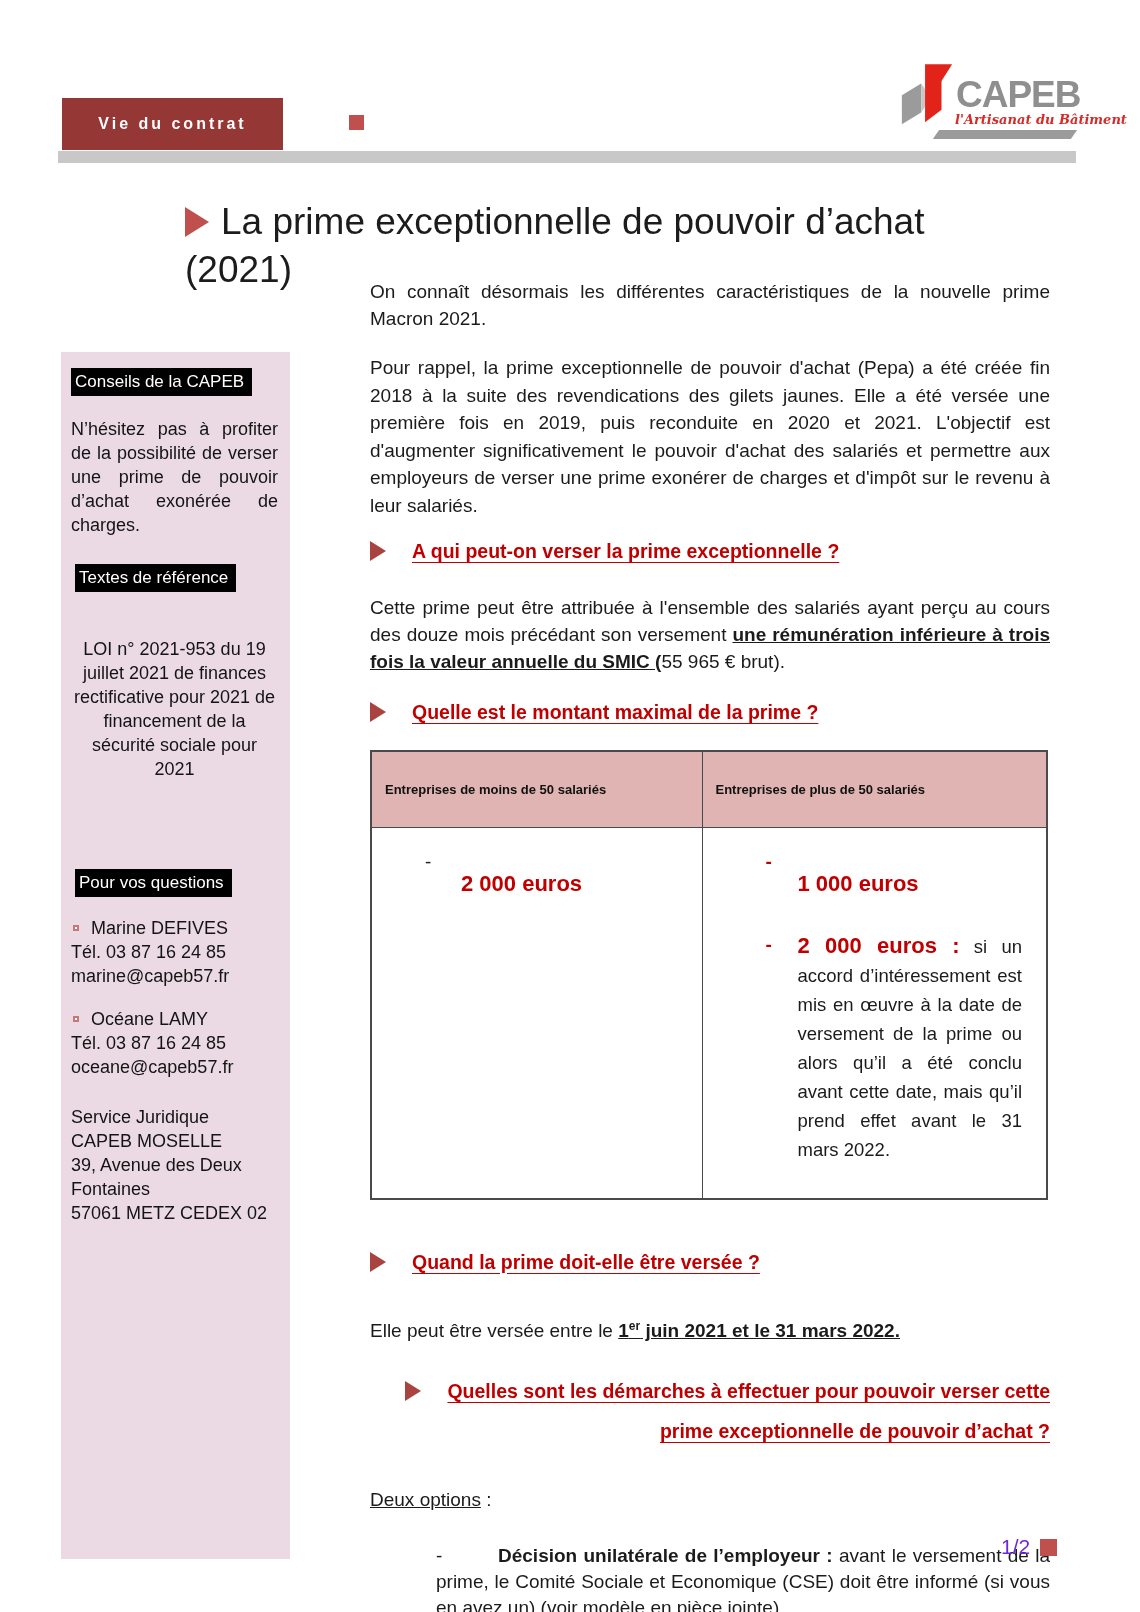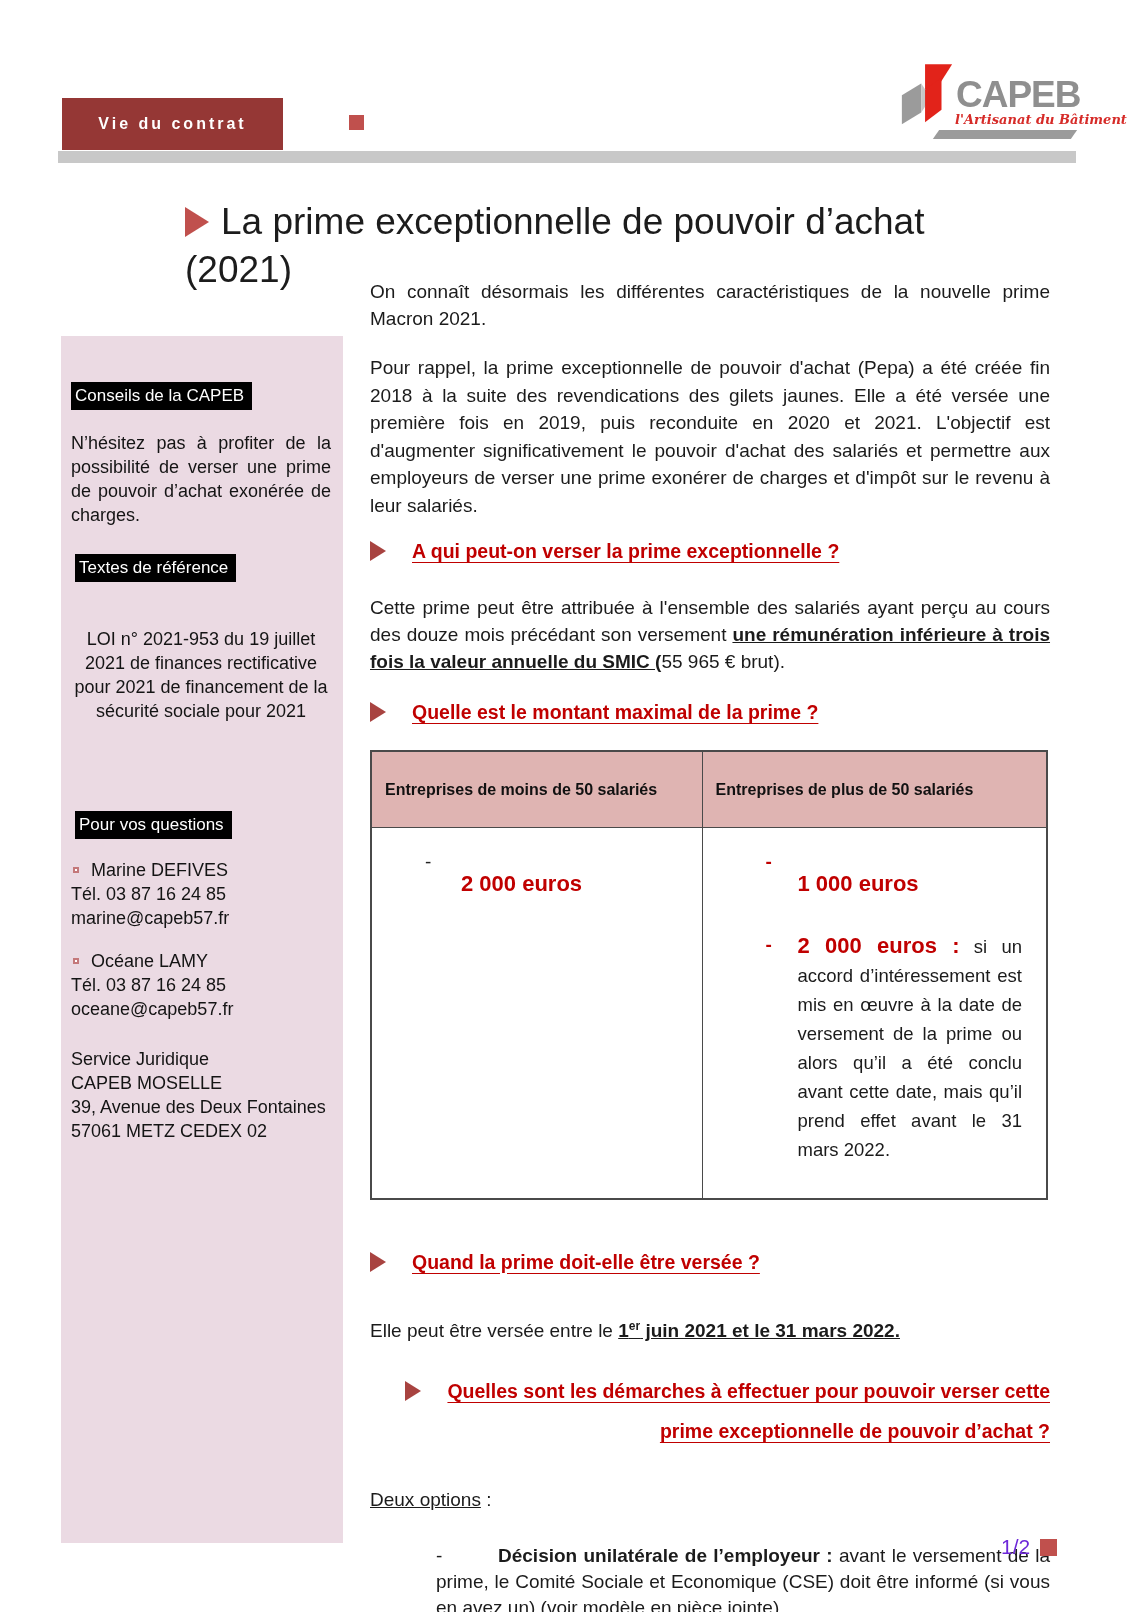--- a/index.html
+++ b/index.html
@@ -36,22 +36,22 @@
 
   
   .title-block{position:absolute;left:185px;top:198px;width:830px;font-size:37px;color:#1C1C1C;line-height:48px;}
   .tri{display:inline-block;width:0;height:0;border-style:solid;}
   .tri-title{border-width:15px 0 15px 24px;border-color:transparent transparent transparent var(--accent-red);
     margin-right:12px;vertical-align:-3px;}
   .tri-h{border-width:10px 0 10px 16px;border-color:transparent transparent transparent #A84340;
     margin-right:26px;vertical-align:-3px;}
 
   
-  .sidebar{position:absolute;left:61px;top:336px;width:282px;height:1207px;background:var(--sidebar-pink);
-    padding:46px 12px 0 10px;font-size:18px;line-height:24px;color:#141414;}
+  .sidebar{position:absolute;left:61px;top:352px;width:229px;height:1207px;background:var(--sidebar-pink);
+    padding:16px 12px 0 10px;font-size:18px;line-height:24px;color:#141414;}
   .side-label{background:#000;color:#fff;font-size:17px;line-height:19px;padding:4px 8px 5px 4px;
     width:fit-content;max-width:100%;}
   .side-label span{color:#fff;}
   .side-text{margin-top:21px;}
   .justify{text-align:justify;}
   .lbl-textes{margin-top:27px;margin-left:4px;}
   .loi-text{margin-top:45px;text-align:center;}
   .lbl-questions{margin-top:88px;margin-left:4px;}
   .contact{margin-top:19px;}
   .contact .c-name{display:flex;align-items:center;text-align:center;}
@@ -70,21 +70,21 @@
   .para-who{margin-top:28px;}
   .mt-amount{margin-top:23px;}
   .mt-when{margin-top:48px;}
   .para-when{margin-top:36px;}
   .mt-steps{margin-top:27px;line-height:40px;text-align:right;}
   .sup{vertical-align:super;font-size:12px;font-weight:bold;}
 
   
   .prime-table{margin-top:23px;width:678px;border:2px solid #4A4A4A;border-collapse:collapse;table-layout:fixed;}
   .prime-table th,.prime-table td{border:1px solid #4A4A4A;vertical-align:top;}
-  .prime-table th{background:var(--table-header-pink);height:76px;font-size:16px;font-weight:bold;
+  .prime-table th{background:var(--table-header-pink);height:76px;font-size:13px;font-weight:bold;
     text-align:left;padding:0 10px 0 13px;vertical-align:middle;color:#111;}
   .col-left{width:331px;}
   .prime-table td{height:308px;padding-top:20px;background:#fff;}
   .titem{display:flex;margin-bottom:34px;}
   .titem .tdash{flex:none;text-align:left;font-weight:bold;}
   .td-left .tdash{width:36px;margin-left:53px;color:#222;font-weight:normal;}
   .td-right .tdash{width:32px;margin-left:63px;color:var(--heading-red);}
   .titem .tcontent{flex:1;padding-right:24px;}
   .red-amount{color:var(--heading-red);font-weight:bold;font-size:22px;margin-top:22px;}
   .tcontent.justify{text-align:justify;line-height:29px;font-size:18.5px;}

